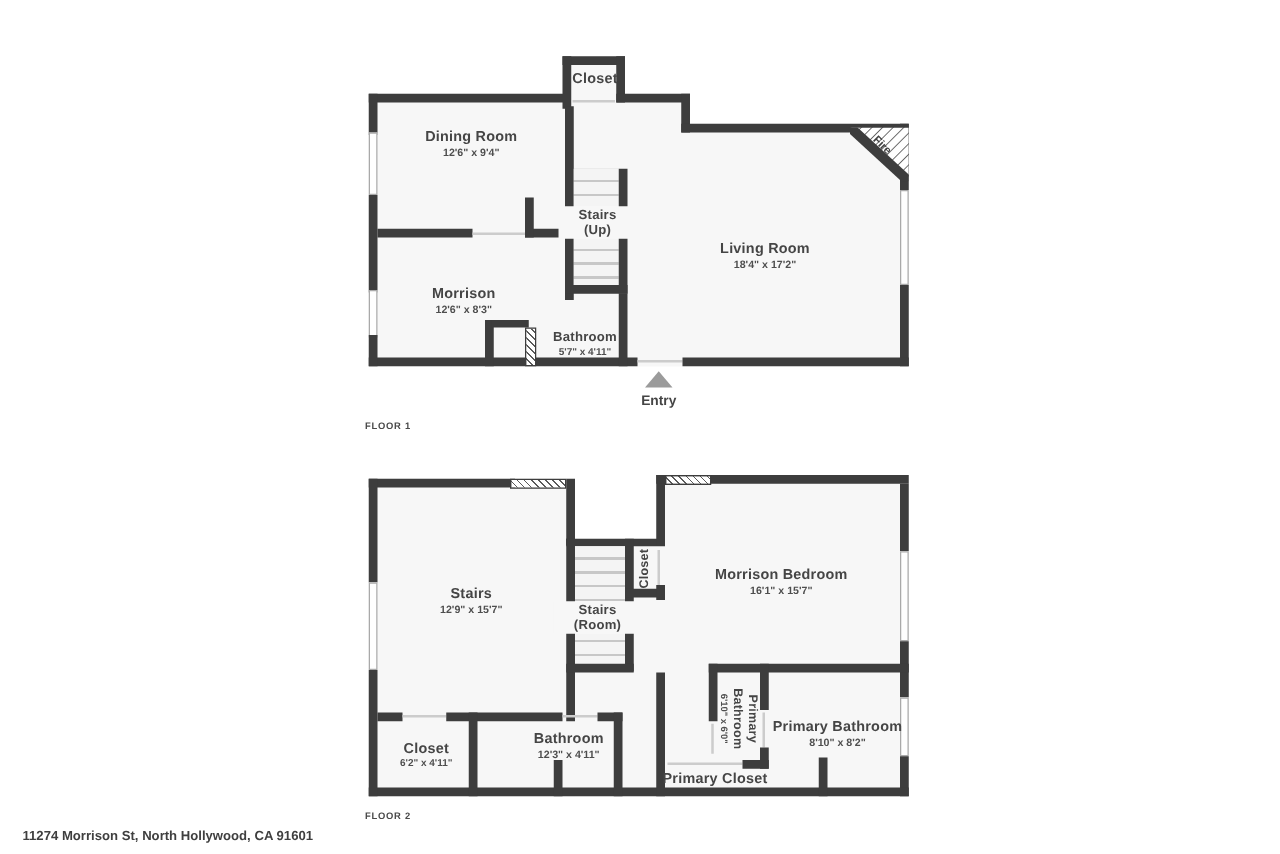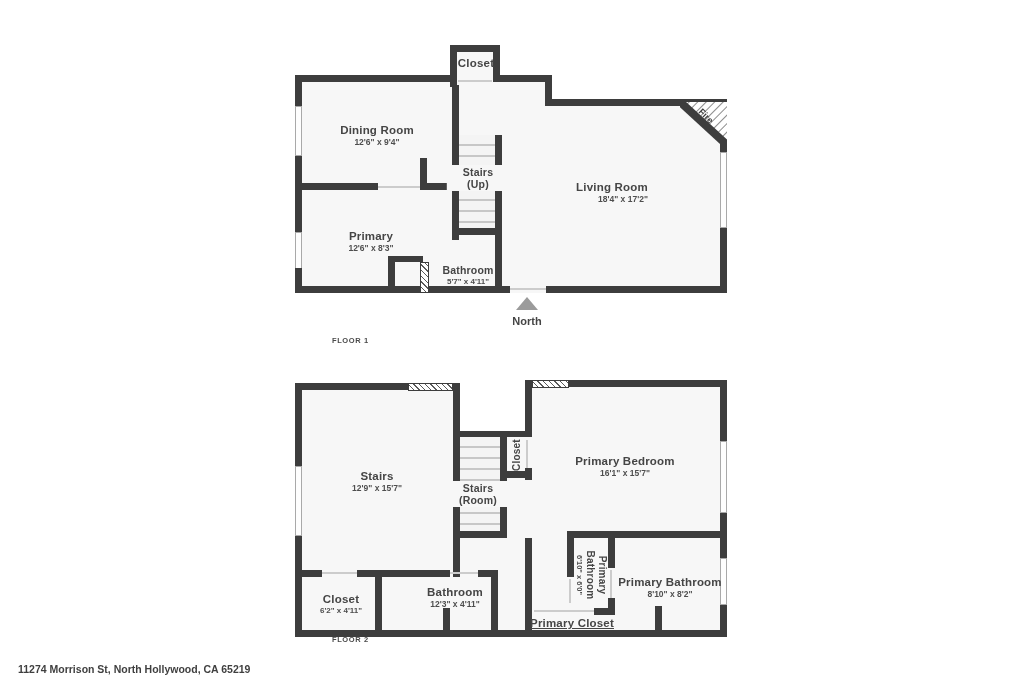--- a/index.html
+++ b/index.html
@@ -14,21 +14,21 @@
   .stairs{position:absolute;background:repeating-linear-gradient(to bottom,#f4f4f4 0 9px,#c7c7c7 9px 11px);}
   .lbl{position:absolute;transform:translate(-50%,-50%);text-align:center;color:#454545;white-space:nowrap;}
   .rname{font-size:11.5px;font-weight:700;letter-spacing:.2px;}
   .rdims{font-size:8.5px;font-weight:700;color:#4e4e4e;margin-top:1px;}
   .stair-lbl{background:#f7f7f7;padding:1px 16px;}
   .vlabel-ccw{position:absolute;transform:translate(-50%,-50%) rotate(-90deg);text-align:center;color:#454545;white-space:nowrap;}
   .vlabel-cw{position:absolute;transform:translate(-50%,-50%) rotate(90deg);text-align:center;color:#454545;}
   .vlabel-cw .rname{font-size:10px;white-space:normal;width:64px;line-height:1.15;}
   .vlabel-cw .rdims{font-size:7.5px;}
   .fire-lbl{position:absolute;transform:translate(-50%,-50%) rotate(45deg);font-size:9px;font-weight:700;color:#3f3f3f;}
-  .floor-tag{position:absolute;font-size:7.5px;font-weight:700;letter-spacing:.6px;color:#4a4a4a;margin-left:40px;}
+  .floor-tag{position:absolute;font-size:7.5px;font-weight:700;letter-spacing:.6px;color:#4a4a4a;}
   .entry-tri{position:absolute;width:0;height:0;border-left:11px solid transparent;
              border-right:11px solid transparent;border-bottom:13px solid #9b9b9b;}
   .entry-lbl{position:absolute;transform:translateX(-50%);font-size:11px;font-weight:700;color:#454545;}
   .addr{position:absolute;font-size:10.5px;font-weight:700;color:#3f3f3f;}
   .disclaimer{position:absolute;transform:translateX(-50%);font-size:8px;font-weight:700;color:#4c4c4c;}
 </style>
 </head>
 <body>
 
 <div class="page">
@@ -81,43 +81,43 @@
         </pattern>
       </defs>
       <polygon points="0,0 47,0 47,43" fill="url(#hp1)"></polygon>
       <line x1="-2" y1="-2" x2="47" y2="43" stroke="#3d3d3d" stroke-width="8"></line>
     </svg>
     <div class="fire-lbl" style="left:706px;top:116px;">Fire</div>
 
     <div class="lbl" style="left:476px;top:63px;">
       <div class="rname">Closet</div>
     </div>
-    <div class="lbl" style="left:377px;top:135px;">
+    <div class="lbl" style="left:377px;top:115px;">
       <div class="rname">Dining Room</div>
       <div class="rdims">12'6" x 9'4"</div>
     </div>
     <div class="lbl stair-lbl" style="left:478px;top:178px;">
       <div class="rname" style="font-size:10.5px;">Stairs</div>
       <div class="rname" style="font-size:10.5px;">(Up)</div>
     </div>
-    <div class="lbl" style="left:612px;top:192px;text-align:right;">
+    <div class="lbl" style="left:612px;top:205px;">
       <div class="rname">Living Room</div>
       <div class="rdims">18'4" x 17'2"</div>
     </div>
     <div class="lbl" style="left:371px;top:241px;">
-      <div class="rname">Primary</div>
+      <div class="rname">Morrison</div>
       <div class="rdims">12'6" x 8'3"</div>
     </div>
     <div class="lbl" style="left:468px;top:275px;">
       <div class="rname" style="font-size:10.5px;">Bathroom</div>
       <div class="rdims" style="font-size:8px;">5'7" x 4'11"</div>
     </div>
 
     <div class="entry-tri" style="left:516px;top:297px;"></div>
-    <div class="entry-lbl" style="left:527px;top:315px;">North</div>
+    <div class="entry-lbl" style="left:527px;top:315px;">Entry</div>
 
     <div class="floor-tag" style="left:292px;top:336px;">FLOOR 1</div>
   </div>
 
   <div>
 
     <div class="fill" style="left:295px;top:383px;width:165px;height:254px;"></div>
     <div class="fill" style="left:453px;top:431px;width:79px;height:206px;"></div>
     <div class="fill" style="left:525px;top:380px;width:202px;height:257px;"></div>
 
@@ -171,41 +171,41 @@
       <div class="rdims">12'9" x 15'7"</div>
     </div>
     <div class="lbl stair-lbl" style="left:478px;top:494px;">
       <div class="rname" style="font-size:10.5px;">Stairs</div>
       <div class="rname" style="font-size:10.5px;">(Room)</div>
     </div>
     <div class="vlabel-ccw" style="left:516px;top:455px;">
       <div class="rname" style="font-size:10px;">Closet</div>
     </div>
     <div class="lbl" style="left:625px;top:466px;">
-      <div class="rname">Primary Bedroom</div>
+      <div class="rname">Morrison Bedroom</div>
       <div class="rdims">16'1" x 15'7"</div>
     </div>
     <div class="lbl" style="left:341px;top:604px;">
       <div class="rname">Closet</div>
       <div class="rdims" style="font-size:8px;">6'2" x 4'11"</div>
     </div>
     <div class="lbl" style="left:455px;top:597px;">
       <div class="rname">Bathroom</div>
       <div class="rdims">12'3" x 4'11"</div>
     </div>
     <div class="vlabel-cw" style="left:591px;top:575px;">
       <div class="rname">Primary Bathroom</div>
       <div class="rdims">6'10" x 6'0"</div>
     </div>
     <div class="lbl" style="left:670px;top:587px;">
       <div class="rname">Primary Bathroom</div>
       <div class="rdims">8'10" x 8'2"</div>
     </div>
-    <div class="lbl" style="left:572px;top:623px;text-decoration:underline;">
+    <div class="lbl" style="left:572px;top:623px;">
       <div class="rname">Primary Closet</div>
     </div>
 
-    <div class="floor-tag" style="left:292px;top:635px;">FLOOR 2</div>
+    <div class="floor-tag" style="left:292px;top:648px;">FLOOR 2</div>
   </div>
 
-  <div class="addr" style="left:18px;top:663px;">11274 Morrison St, North Hollywood, CA 65219</div>
+  <div class="addr" style="left:18px;top:663px;">11274 Morrison St, North Hollywood, CA 91601</div>
 
 </div>
 
 </body></html>

